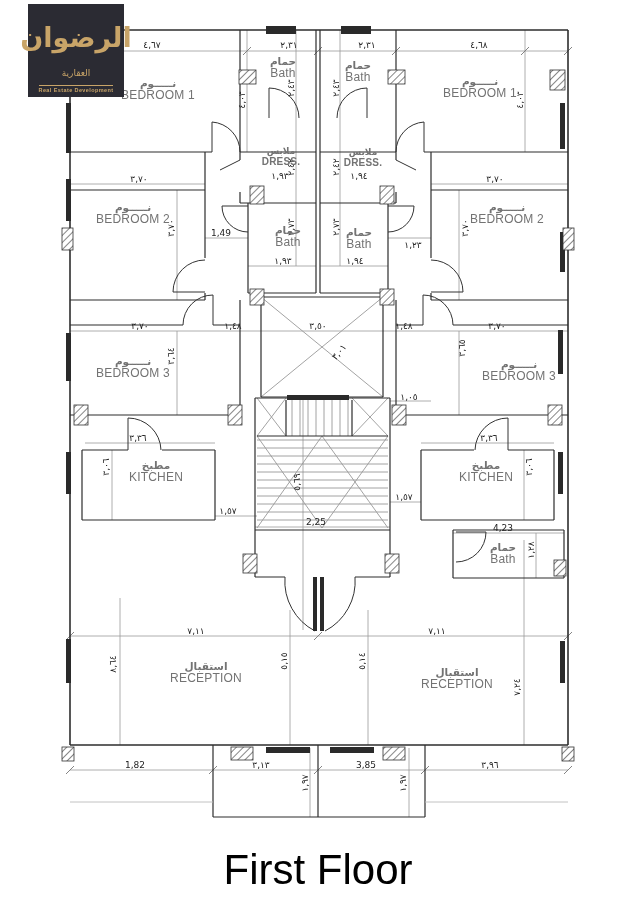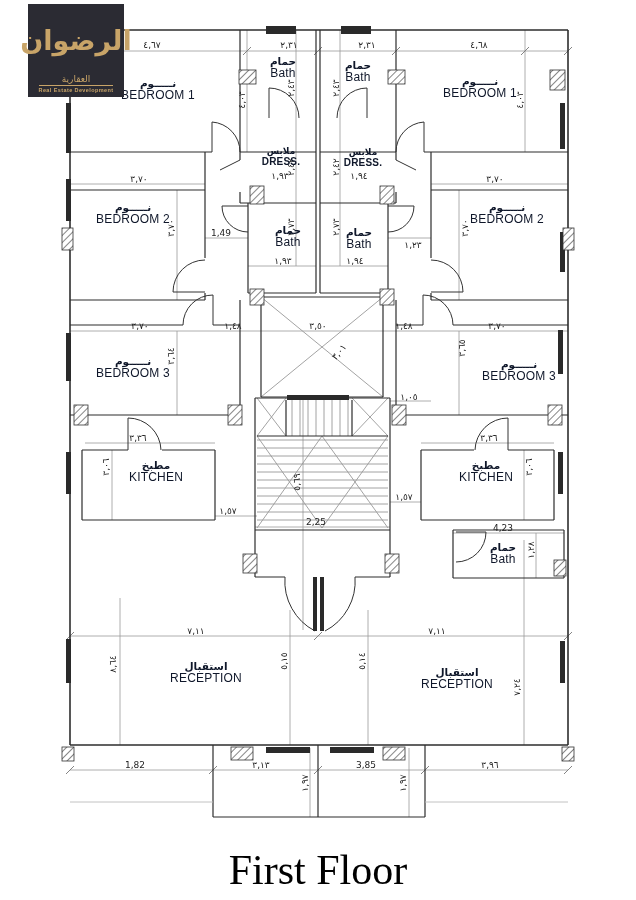--- a/index.html
+++ b/index.html
@@ -1,29 +1,29 @@
 <!DOCTYPE html>
 <html><head>
 <meta charset="utf-8">
 <style>
   html,body{margin:0;padding:0;width:636px;height:900px;background:#ffffff;overflow:hidden}
   #stage{position:relative;width:636px;height:636px;background:#fff;font-family:"Liberation Sans",sans-serif}
   #plan-svg{position:absolute;left:0;top:0}
-  .room-label{position:absolute;text-align:center;transform:translate(-50%,-50%);line-height:1.15;color:#0f172a;z-index:5;white-space:nowrap}
+  .room-label{position:absolute;text-align:center;transform:translate(-50%,-50%);line-height:1.15;color:#737373;z-index:5;white-space:nowrap}
   .room-label .ar{font-family:"DejaVu Sans",sans-serif;font-size:10.5px;font-weight:700;display:block}
   .room-label .en{font-family:"Liberation Sans",sans-serif;font-size:12px;letter-spacing:.2px;display:block}
   .room-label.small .ar{font-size:9px}
   .room-label.small .en{font-size:10px;font-weight:700}
   .dim{position:absolute;font-family:"DejaVu Sans",sans-serif;font-size:9px;color:#222;white-space:nowrap;z-index:4}
   .logo{position:absolute;left:28px;top:4px;width:96px;height:93px;background:#2b2b33;color:#c8a468;z-index:10;
         display:flex;flex-direction:column;align-items:center;justify-content:flex-end;padding:3px 2px 4px;box-sizing:border-box}
   .logo-calligraphy{font-family:"DejaVu Sans",sans-serif;font-size:27px;font-weight:700;line-height:1;flex:1;display:flex;align-items:center}
-  .logo-sub{font-family:"DejaVu Sans",sans-serif;font-size:9px;margin-bottom:1px}
+  .logo-sub{font-family:"DejaVu Sans",sans-serif;font-size:9px;margin-bottom:7px}
   .logo-en{font-size:5.5px;letter-spacing:.4px;border-top:1px solid #c8a468;padding-top:1px;white-space:nowrap;font-weight:700}
-  .floor-title{position:absolute;left:0;right:0;top:846px;text-align:center;font-family:Liberation Serif, serif;
+  .floor-title{position:absolute;left:0;right:0;top:846px;text-align:center;font-family:Liberation Sans, sans-serif;
                font-size:42px;color:#000;z-index:6}
 </style>
 </head>
 <body>
 
 <div id="stage">
 
   <svg id="plan-svg" width="636" height="900" viewBox="0 0 636 900">
     <defs>
       <pattern id="hatch" width="5" height="5" patternUnits="userSpaceOnUse" patternTransform="rotate(45)">

